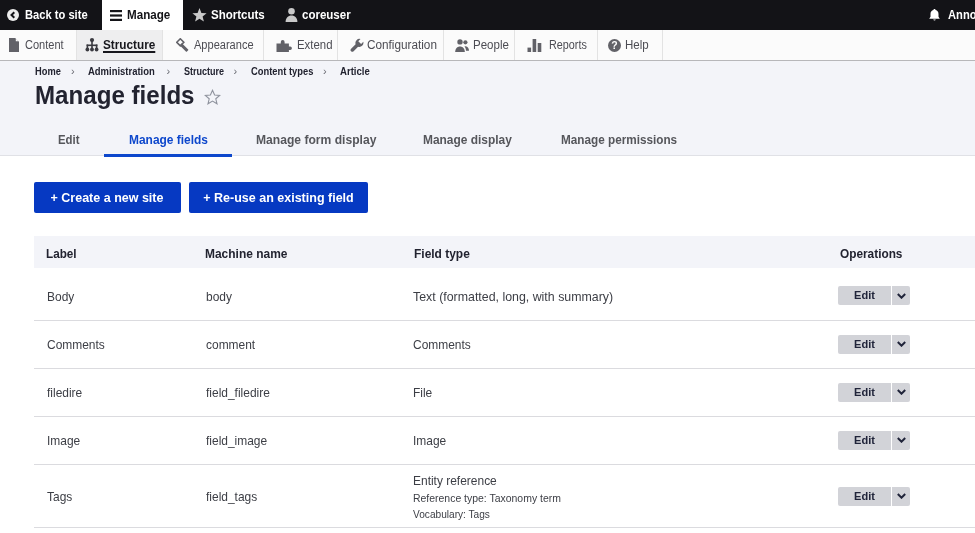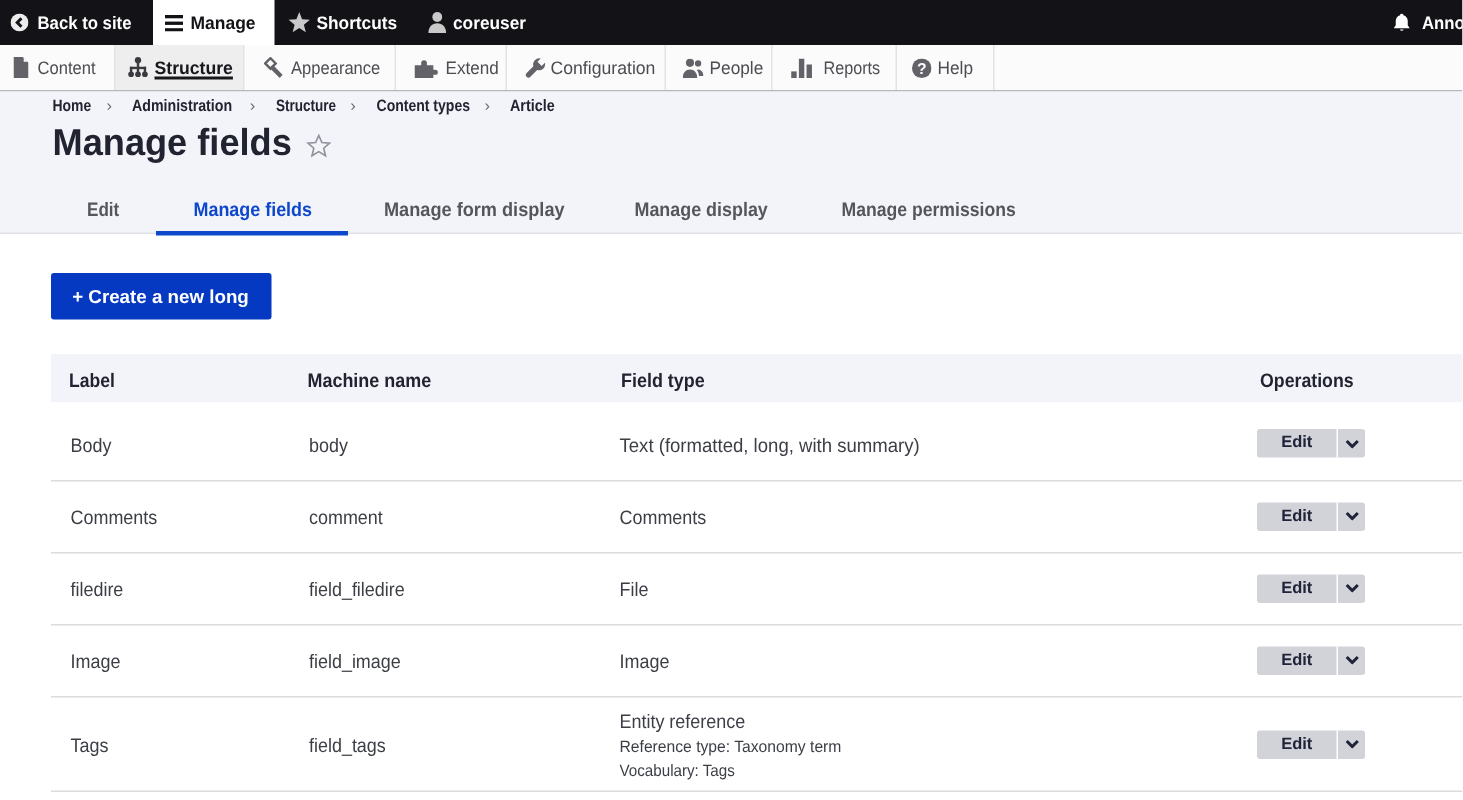--- a/index.html
+++ b/index.html
@@ -160,21 +160,22 @@
       <path d="M8.5 1.3 L10.6 6 L15.7 6.4 L11.8 9.8 L13 14.8 L8.5 12.1 L4 14.8 L5.2 9.8 L1.3 6.4 L6.4 6 Z" fill="none" stroke="#8f939e" stroke-width="1.1"></path>
     </svg>
 
   <div class="t tab" style="left:58.3px; transform:scaleX(0.876);">Edit</div>
   <div class="t tab" style="left:128.7px; color:#0d47cc; transform:scaleX(0.919);">Manage fields</div>
   <div class="t tab" style="left:256px; transform:scaleX(0.931);">Manage form display</div>
   <div class="t tab" style="left:423px; transform:scaleX(0.918);">Manage display</div>
   <div class="t tab" style="left:560.5px; transform:scaleX(0.903);">Manage permissions</div>
   <div class="abs" style="left:103.6px; top:153.5px; width:128.6px; height:3px; background:#0d47cc;"></div>
 
-  <div class="btn" style="left:33.5px; width:147px;">+ Create a new long</div>
+  <div class="btn" style="left:33.5px; width:147px;">+ Create a new site</div>
+  <div class="btn" style="left:189px; width:179px;">+ Re-use an existing field</div>
 
   <div class="abs" style="left:34px; top:236px; width:941px; height:32px; background:#f3f4f9;"></div>
   <div class="t hcell" style="left:46.3px; transform:scaleX(0.90);">Label</div>
   <div class="t hcell" style="left:205.4px; transform:scaleX(0.92);">Machine name</div>
   <div class="t hcell" style="left:413.5px; transform:scaleX(0.92);">Field type</div>
   <div class="t hcell" style="left:839.7px; transform:scaleX(0.91);">Operations</div>
 
   <div class="t cell" style="left:46.5px; top:290px; transform:scaleX(0.92);">Body</div>
   <div class="t cell" style="left:205.5px; top:290px; transform:scaleX(0.92);">body</div>
   <div class="t cell" style="left:413px; top:290px; transform:scaleX(0.952);">Text (formatted, long, with summary)</div>

